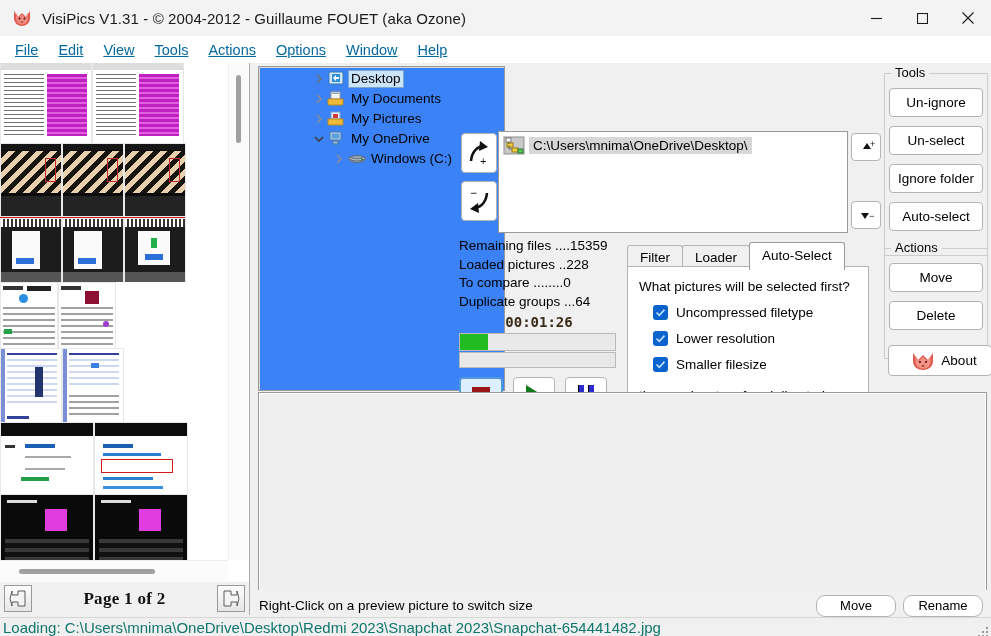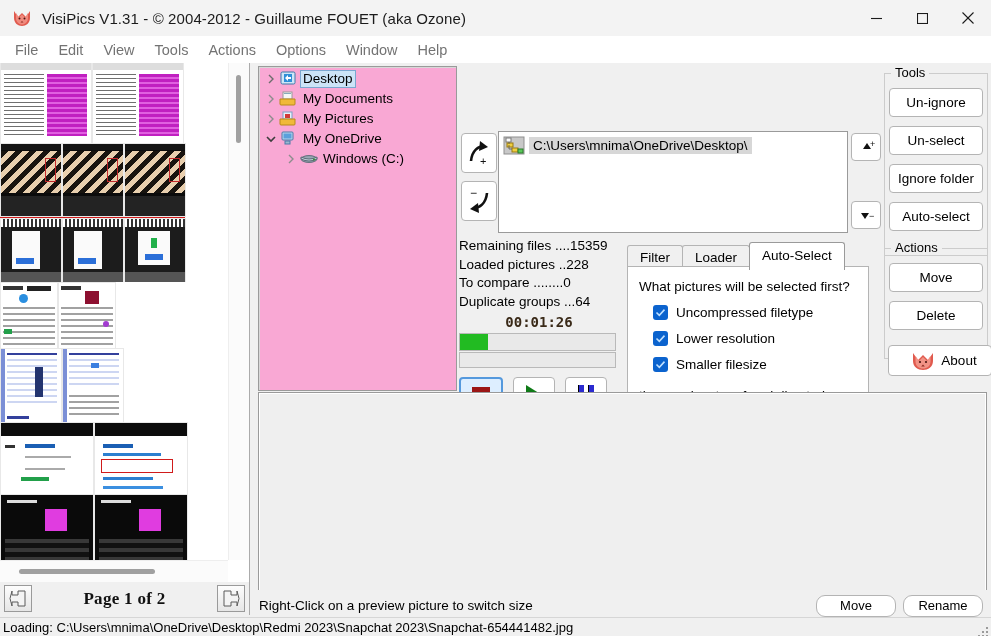--- a/index.html
+++ b/index.html
@@ -26,21 +26,21 @@
   .wc{width:46px;height:36px;display:flex;align-items:center;justify-content:center;}
   .wc svg{display:block;}
 
   
   .menubar{
     position:absolute;left:0;top:36px;width:991px;height:27px;
     background:#fff;border-bottom:1px solid #dcdcdc;
     display:flex;align-items:center;
   }
   .menuitem{
-    font-size:14.5px;color:#737373;padding:3px 9px;margin-left:2px;cursor:default;
+    font-size:14.5px;color:#0369a1;padding:3px 9px;margin-left:2px;cursor:default;text-decoration:underline;
   }
   .menuitem:first-child{margin-left:6px;}
 
   
   .body{position:absolute;left:0;top:63px;width:991px;height:573px;background:#f0f0f0;}
 
   
   .thumbpanel{
     position:absolute;left:0;top:0;width:249px;height:519px;
     background:#fff;border:1px solid #ababab;border-left:none;border-top:none;
@@ -73,22 +73,23 @@
     border:1px solid #9a9a9a;display:flex;align-items:center;justify-content:center;
   }
   .pagelabel{
     flex:1;text-align:center;font-size:17px;font-weight:bold;color:#111;
     font-family:"Liberation Serif", serif;letter-spacing:.3px;
   }
 
   
   .treepanel{
     position:absolute;left:258px;top:3px;width:197px;height:323px;
-    background:#f9a8d4;border:1px solid #9a9a9a;overflow:hidden;
+    background:#3b82f6;border:1px solid #9a9a9a;overflow:hidden;
     box-shadow:inset 1px 1px 0 #d8d8d8;
+    padding-left:48px;
   }
   .treerow{display:flex;align-items:center;height:20px;padding-left:4px;font-size:13.5px;color:#000;cursor:default;}
   .treerow.indent{padding-left:24px;}
   .chev{width:16px;height:16px;display:flex;align-items:center;justify-content:center;flex:none;color:#666;}
   .tico{width:18px;height:16px;flex:none;margin-right:3px;position:relative;}
   .tlabel{padding:0 3px;line-height:16px;}
   .treerow.selected .tlabel{background:#cce4f7;border:1px solid #7aa7d0;padding:0 2px;}
 
   
   .arrowcol{position:absolute;left:461px;top:70px;width:34px;}
@@ -191,21 +192,21 @@
   .hbtn{
     width:78px;height:20px;background:#fff;border:1px solid #b4b4b4;border-radius:9px;
     display:flex;align-items:center;justify-content:center;font-size:13px;color:#000;margin-left:7px;
   }
 
   
   .statusbar{
     position:absolute;left:0;top:554px;width:991px;height:19px;background:#f0f0f0;
     border-top:1px solid #d6d6d6;display:flex;align-items:center;overflow:hidden;
   }
-  .statustext{font-size:13px;color:#000000;margin-left:3px;white-space:nowrap;}
+  .statustext{font-size:15px;color:#0f766e;margin-left:3px;white-space:nowrap;}
 
   .resizer{position:absolute;right:2px;bottom:1px;width:12px;height:12px;}
 </style>
 </head>
 <body>
 
 <div id="app">
 
   <div class="titlebar">
     <span class="tb-icon">

